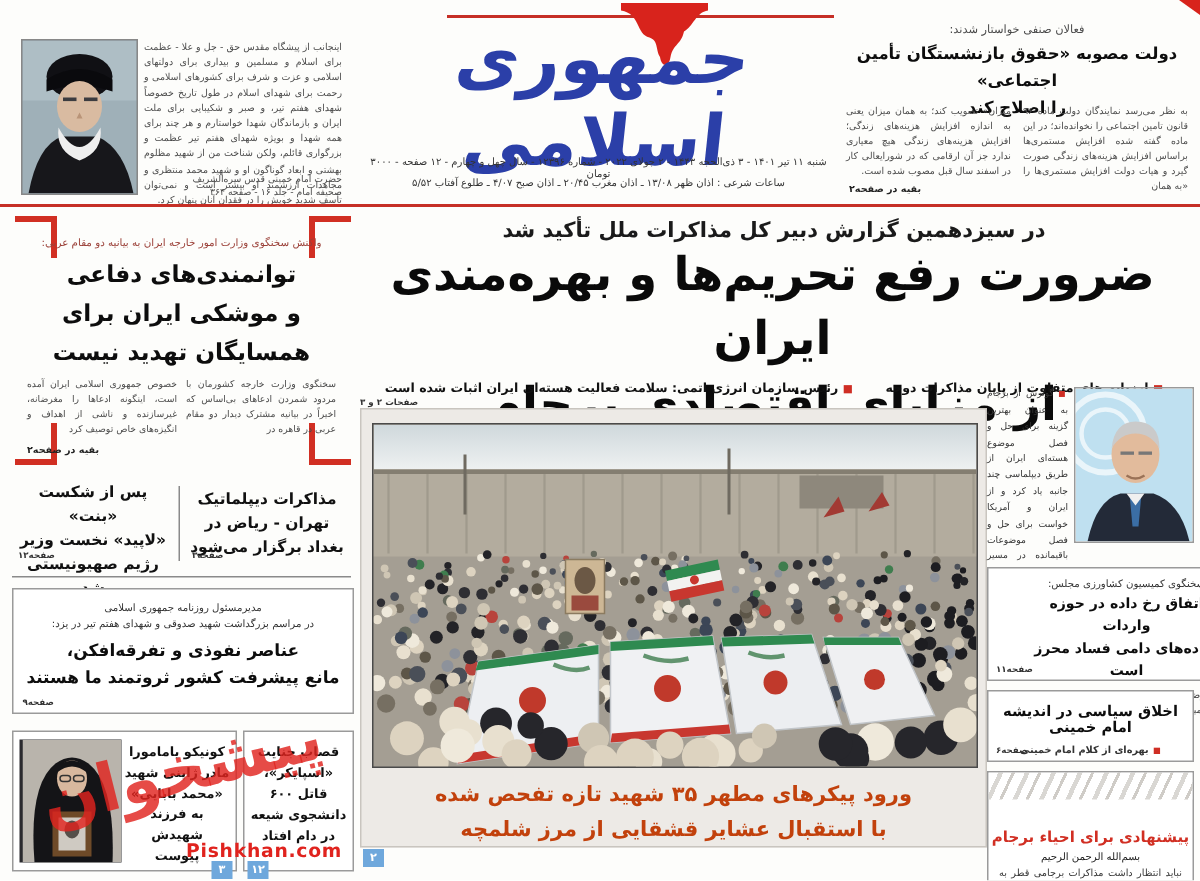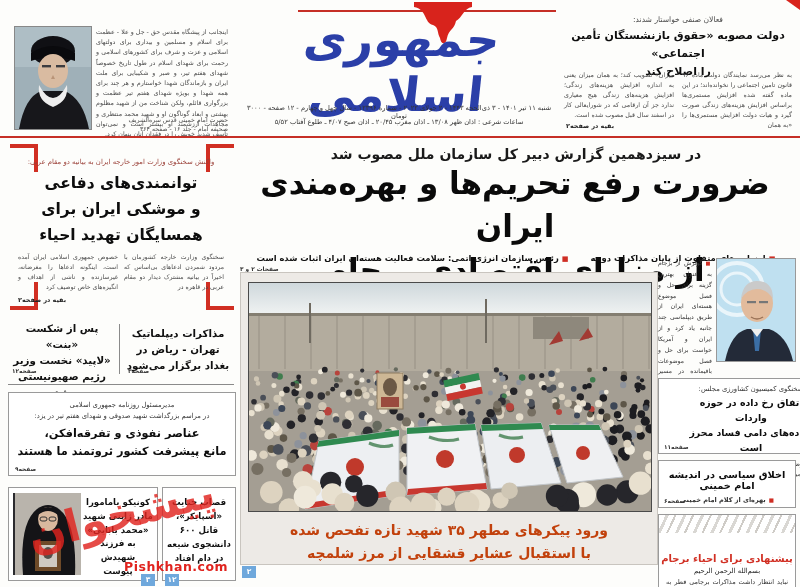--- a/index.html
+++ b/index.html
@@ -58,38 +58,38 @@
 
   <div class="abs c gray" style="left:562px;top:15px;width:232px;font-size:7.6px;">فعالان صنفی خواستار شدند:</div>
   <div class="abs c b pre" style="left:562px;top:27px;width:232px;font-size:11px;line-height:1.65;color:#0d0d0d;">دولت مصوبه «حقوق بازنشستگان تأمین اجتماعی»
 را اصلاح کند</div>
   <div class="abs j gray" style="left:682px;top:70px;width:110px;height:50px;font-size:6.3px;line-height:1.6;">به نظر می‌رسد نمایندگان دولت ماده ۹۶ قانون تامین اجتماعی را نخوانده‌اند؛ در این ماده گفته شده افزایش مستمری‌ها براساس افزایش هزینه‌های زندگی صورت گیرد و هیات دولت افزایش مستمری‌ها را «به همان</div>
   <div class="abs j gray" style="left:564px;top:70px;width:110px;height:50px;font-size:6.3px;line-height:1.6;">میزان» تصویب کند؛ به همان میزان یعنی به اندازه افزایش هزینه‌های زندگی؛ افزایش هزینه‌های زندگی هیچ معیاری ندارد جز آن ارقامی که در شورایعالی کار در اسفند سال قبل مصوب شده است.</div>
   <div class="abs b" style="left:566px;top:122px;font-size:6.4px;color:#222;">بقیه در صفحه۲</div>
 
   <div class="abs rule" style="left:0;top:136px;width:800px;height:2px;"></div>
 
-  <div class="abs c b" style="left:240px;top:146px;width:552px;font-size:14px;">در سیزدهمین گزارش دبیر کل سازمان ملل مصوب شد</div>
+  <div class="abs c b" style="left:240px;top:146px;width:552px;font-size:14px;">در سیزدهمین گزارش دبیر کل مذاکرات ملل تأکید شد</div>
   <div class="abs c b pre" style="left:236px;top:162px;width:558px;font-size:31px;line-height:1.4;color:#0a0a0a;">ضرورت رفع تحریم‌ها و بهره‌مندی ایران
 از مزایای اقتصادی برجام</div>
   <div class="abs c b" style="left:240px;top:253px;width:552px;font-size:8.4px;color:#111;">
     <span class="sq">■</span><span>ارزیابی‌های متفاوت از پایان مذاکرات دوحه</span>
     <span style="display:inline-block;width:16px;"></span>
     <span class="sq">■</span><span>رئیس سازمان انرژی اتمی: سلامت فعالیت هسته‌ای ایران اثبات شده است</span>
   </div>
   <div class="abs pagetiny" style="left:240px;top:266px;">صفحات ۲ و ۳</div>
 
   <div class="bracket" style="left:10px;top:144px;border-width:4px 4px 0 0;"></div>
   <div class="bracket" style="left:206px;top:144px;border-width:4px 0 0 4px;"></div>
   <div class="bracket" style="left:10px;top:282px;border-width:0 4px 4px 0;"></div>
   <div class="bracket" style="left:206px;top:282px;border-width:0 0 4px 4px;"></div>
   <div class="abs c" style="left:16px;top:158px;width:210px;font-size:6.9px;color:#9b4038;">واکنش سخنگوی وزارت امور خارجه ایران به بیانیه دو مقام عربی:</div>
   <div class="abs c b pre" style="left:16px;top:170px;width:210px;font-size:15.5px;line-height:1.68;color:#0d0d0d;">توانمندی‌های دفاعی
 و موشکی ایران برای
-همسایگان تهدید احیاء</div>
+همسایگان تهدید نیست</div>
   <div class="abs j gray" style="left:124px;top:252px;width:100px;height:42px;font-size:6.2px;line-height:1.6;">سخنگوی وزارت خارجه کشورمان با مردود شمردن ادعاهای بی‌اساس که اخیراً در بیانیه مشترک دیدار دو مقام عربی در قاهره در</div>
   <div class="abs j gray" style="left:18px;top:252px;width:100px;height:42px;font-size:6.2px;line-height:1.6;">خصوص جمهوری اسلامی ایران آمده است، اینگونه ادعاها را مغرضانه، غیرسازنده و ناشی از اهداف و انگیزه‌های خاص توصیف کرد</div>
   <div class="abs b" style="left:18px;top:296px;font-size:6.4px;color:#222;">بقیه در صفحه۲</div>
 
   <div class="abs thinrule" style="left:119px;top:324px;width:1px;height:50px;"></div>
   <div class="abs c b pre" style="left:126px;top:326px;width:104px;font-size:10.3px;line-height:1.55;color:#111;">مذاکرات دیپلماتیک
 تهران - ریاض در
 بغداد برگزار می‌شود</div>
   <div class="abs pagetiny" style="left:128px;top:368px;">صفحه۳</div>
   <div class="abs c b pre" style="left:10px;top:321px;width:104px;font-size:10.3px;line-height:1.55;color:#111;">پس از شکست «بنت»

